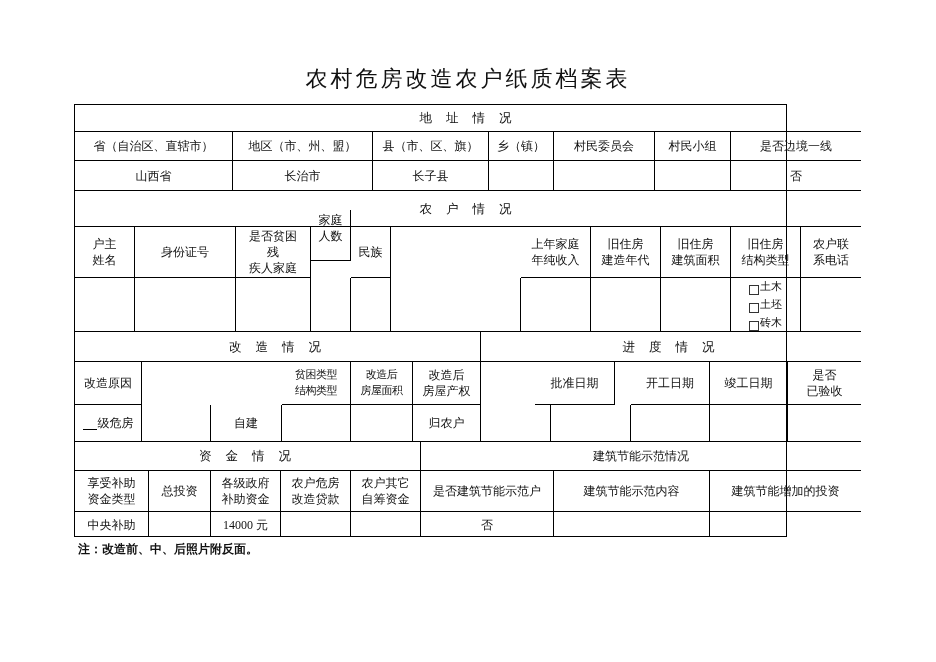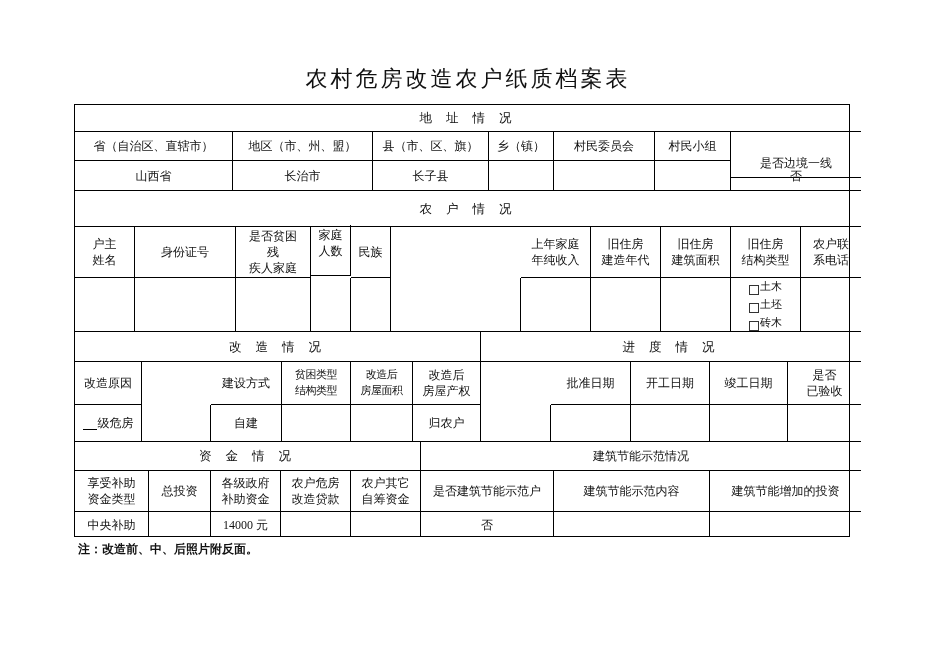--- a/index.html
+++ b/index.html
@@ -1,20 +1,20 @@
 <!DOCTYPE html>
 <html><head>
 <meta charset="utf-8">
 <style>
   html, body { margin:0; padding:0; background:#ffffff; }
   body { width:936px; height:662px; position:relative; overflow:hidden;
          font-family:"DejaVu Serif","Liberation Serif",serif; color:#111; }
   .title { position:absolute; left:0; width:936px; top:64px; text-align:center;
            font-size:22px; letter-spacing:3px; font-weight:normal; }
-  .frame { position:absolute; left:74px; top:104px; width:776px; height:433px;
+  .frame { position:absolute; left:74px; top:104px; width:713px; height:433px;
            border:1px solid #000; box-sizing:border-box;padding-left:21px; }
   .cell { position:absolute; box-sizing:border-box; border-right:1px solid #000; border-bottom:1px solid #000;
           display:flex; align-items:center; justify-content:center; text-align:center;
           font-size:12px; line-height:16px; white-space:pre-line; padding:0 2px; }
   .cell.noR { border-right:none; }
   .sec { letter-spacing:5px; font-size:12.5px; }
   .tight { font-size:11px; letter-spacing:-0.5px; line-height:16px; }
   .checks { flex-direction:column; align-items:center; justify-content:center; gap:1px; font-size:11px; line-height:17px; }
   .chk { display:flex; align-items:flex-end; }
   .box { display:inline-block; width:8px; height:8px; border:1px solid #333; margin-right:1px; }
@@ -30,39 +30,39 @@
 <div class="frame">
 
   <div class="cell noR sec" style="left:0;top:0;width:786px;height:27px;">地 址 情 况</div>
 
   <div class="cell" style="left:0;top:27px;width:158px;height:29px;">省（自治区、直辖市）</div>
   <div class="cell" style="left:298px;top:27px;width:116px;height:29px;">县（市、区、旗）</div>
   <div class="cell" style="left:158px;top:27px;width:140px;height:29px;">地区（市、州、盟）</div>
   <div class="cell" style="left:414px;top:27px;width:65px;height:29px;">乡（镇）</div>
   <div class="cell" style="left:479px;top:27px;width:101px;height:29px;">村民委员会</div>
   <div class="cell" style="left:580px;top:27px;width:76px;height:29px;">村民小组</div>
-  <div class="cell noR" style="left:656px;top:44px;width:130px;height:29px;">是否边境一线</div>
+  <div class="cell noR" style="left:656px;top:27px;width:130px;height:29px;">是否边境一线</div>
 
   <div class="cell" style="left:0;top:56px;width:158px;height:30px;">山西省</div>
   <div class="cell" style="left:158px;top:56px;width:140px;height:30px;">长治市</div>
   <div class="cell" style="left:298px;top:56px;width:116px;height:30px;">长子县</div>
   <div class="cell" style="left:414px;top:56px;width:65px;height:30px;"></div>
   <div class="cell" style="left:479px;top:56px;width:101px;height:30px;"></div>
   <div class="cell" style="left:580px;top:56px;width:76px;height:30px;"></div>
   <div class="cell noR" style="left:656px;top:56px;width:130px;height:30px;">否</div>
 
   <div class="cell noR sec" style="left:0;top:86px;width:786px;height:36px;">农 户 情 况</div>
 
   <div class="cell" style="left:0;top:122px;width:60px;height:51px;">户主
 姓名</div>
   <div class="cell" style="left:60px;top:122px;width:101px;height:51px;text-align:right;">身份证号</div>
   <div class="cell" style="left:161px;top:122px;width:75px;height:51px;">是否贫困
 残
 疾人家庭</div>
-  <div class="cell" style="left:236px;top:120px;width:40px;height:51px;align-items:flex-start;padding-top:2px;">家庭
+  <div class="cell" style="left:236px;top:105px;width:40px;height:51px;align-items:flex-start;padding-top:2px;">家庭
 人数</div>
   <div class="cell" style="left:276px;top:122px;width:40px;height:51px;">民族</div>
   <div class="cell" style="left:446px;top:122px;width:70px;height:51px;">上年家庭
 年纯收入</div>
   <div class="cell" style="left:516px;top:122px;width:70px;height:51px;">旧住房
 建造年代</div>
   <div class="cell" style="left:586px;top:122px;width:70px;height:51px;">旧住房
 建筑面积</div>
   <div class="cell" style="left:656px;top:122px;width:70px;height:51px;">旧住房
 结构类型</div>
@@ -82,28 +82,27 @@
     <span class="chk"><span class="box"></span><span>土木</span></span>
     <span class="chk"><span class="box"></span><span>土坯</span></span>
     <span class="chk"><span class="box"></span><span>砖木</span></span>
   </div>
   <div class="cell noR" style="left:726px;top:173px;width:60px;height:54px;"></div>
 
   <div class="cell sec" style="left:0;top:227px;width:406px;height:30px;">改 造 情 况</div>
   <div class="cell noR sec" style="left:406px;top:227px;width:380px;height:30px;">进 度 情 况</div>
 
   <div class="cell" style="left:0;top:257px;width:67px;height:43px;">改造原因</div>
-  <div class="cell" style="left:136px;top:257px;width:71px;height:43px;">建设方式</div>
   <div class="cell tight" style="left:207px;top:257px;width:69px;height:43px;">贫困类型
 结构类型</div>
   <div class="cell tight" style="left:276px;top:257px;width:62px;height:43px;">改造后
 房屋面积</div>
   <div class="cell" style="left:338px;top:257px;width:68px;height:43px;">改造后
 房屋产权</div>
-  <div class="cell" style="left:476px;top:257px;width:80px;height:43px;text-align:right;">批准日期</div>
+  <div class="cell" style="left:460px;top:257px;width:80px;height:43px;text-align:right;">批准日期</div>
   <div class="cell" style="left:556px;top:257px;width:79px;height:43px;">开工日期</div>
   <div class="cell" style="left:635px;top:257px;width:78px;height:43px;">竣工日期</div>
   <div class="cell noR" style="left:713px;top:257px;width:73px;height:43px;">是否
 已验收</div>
 
   <div class="cell" style="left:0;top:300px;width:67px;height:37px;">
     <span class="blank"></span><span>级危房</span>
   </div>
   <div class="cell" style="left:67px;top:300px;width:69px;height:37px;"></div>
   <div class="cell" style="left:136px;top:300px;width:71px;height:37px;">自建</div>

